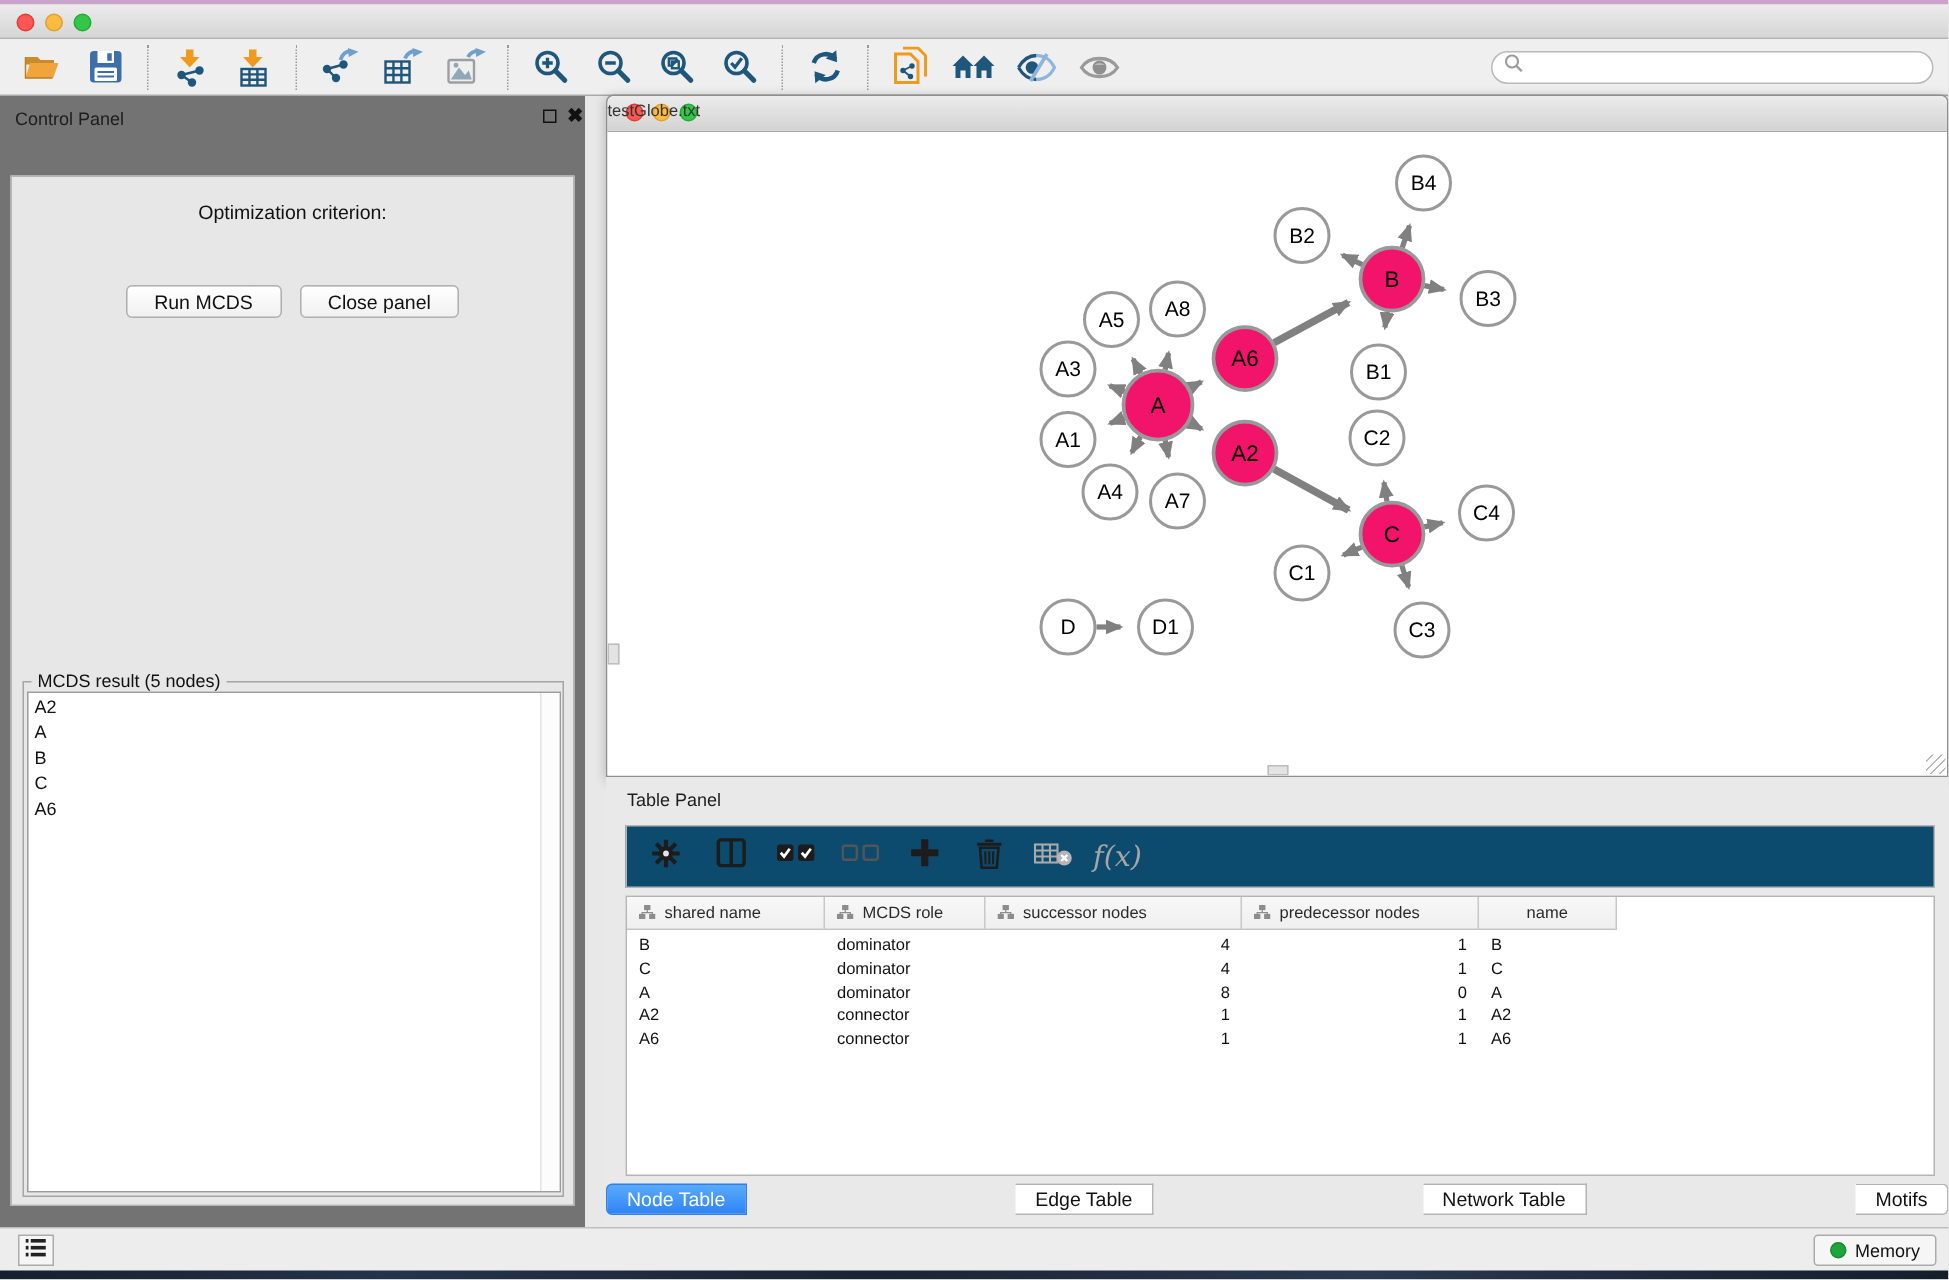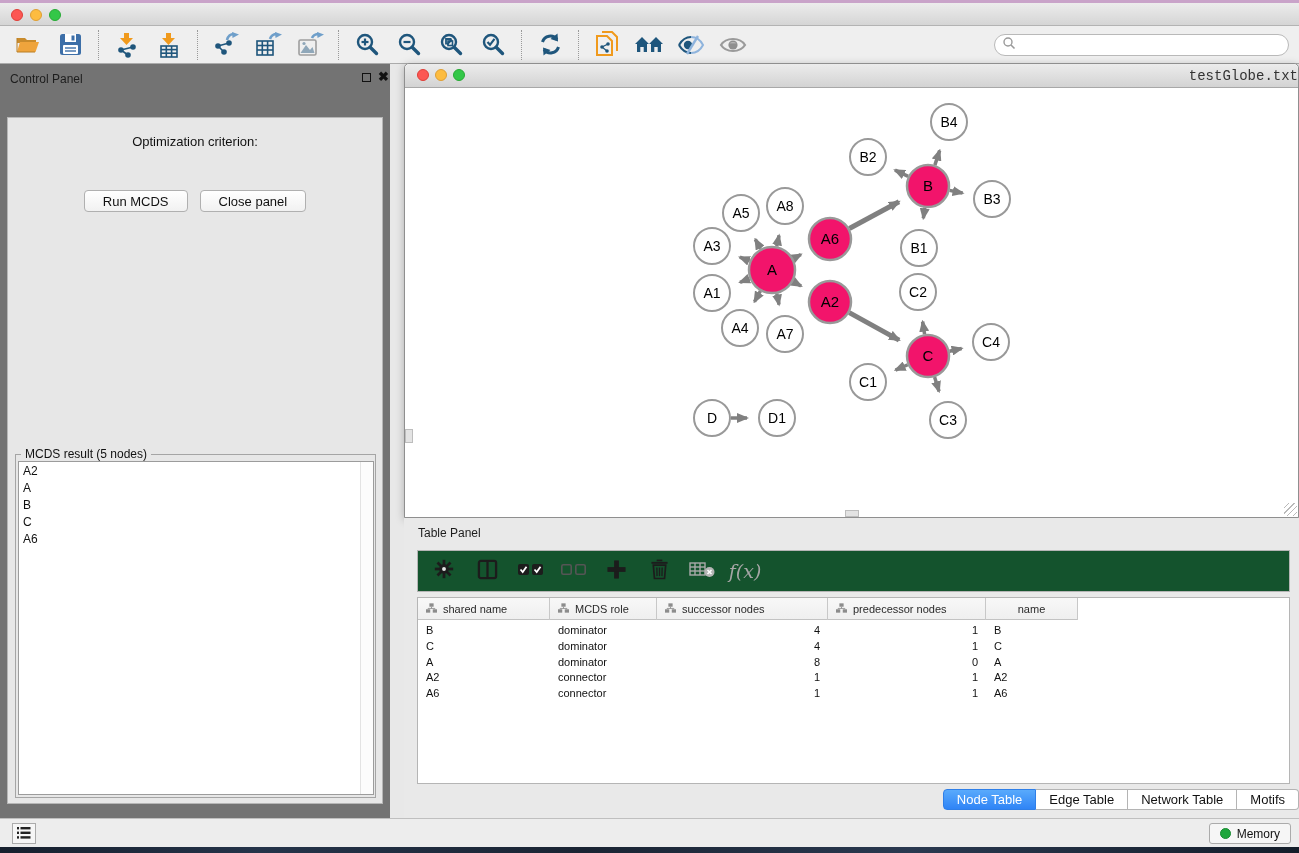--- a/index.html
+++ b/index.html
@@ -70,46 +70,46 @@
   .gb-scroll { position:absolute; right:0; top:0; width:13px; height:100%; background:#fcfcfc;
     border-left:1px solid #e3e3e3; }
   .gb-item { font-size:12px; color:#111; padding:1.5px 0 1.5px 4px; }
 
   
   .net-window { position:absolute; left:404px; top:63px; width:895px; height:455px;
     border:1px solid #8f8f8f; border-radius:5px 5px 0 0; box-shadow:0 2px 8px rgba(0,0,0,.25);
     background:#fff; }
   .net-titlebar { position:relative; height:24px; background:linear-gradient(#ececec,#d3d3d3);
     border-bottom:1px solid #a8a8a8; border-radius:5px 5px 0 0; }
-  .net-titlebar .title { position:absolute; left:0; right:0; top:4px; text-align:right;
-    font-size:14px; color:#333;font-family:Liberation Mono, monospace; }
+  .net-titlebar .title { position:absolute; left:0; right:0; top:4px; text-align:left;
+    font-size:11px; color:#333; }
   .net-canvas { position:relative; width:893px; height:429px; background:#fff; overflow:hidden; }
   .v-thumb { position:absolute; left:0px; top:341px; width:8px; height:14px; background:#e3e3e3;
     border:1px solid #bdbdbd; }
   .h-thumb { position:absolute; left:440px; bottom:0px; width:14px; height:7px; background:#e3e3e3;
     border:1px solid #bdbdbd; }
   .resize-grip { position:absolute; right:1px; bottom:1px; width:13px; height:13px;
     background:repeating-linear-gradient(135deg, transparent 0 3px, #b9b9b9 3px 4px); }
 
   
   .table-panel { position:absolute; left:404px; top:518px; width:895px; height:300px; background:#e9e9e9; }
-  .tp-toolbar { position:absolute; left:13px; top:32px; width:873px; height:42px; background:#14532d;
+  .tp-toolbar { position:absolute; left:13px; top:32px; width:873px; height:42px; background:#0c4a6e;
     border:1px solid #b5b5b5; display:flex; align-items:center; gap:17px; padding-left:13px; }
   .tp-btn { width:26px; height:26px; display:flex; align-items:center; justify-content:center; }
   .tp-table { position:absolute; left:13px; top:79px; width:873px; height:187px; background:#fff;
     border:1px solid #b5b5b5; overflow:hidden; }
   .tbl-header { position:absolute; left:0; top:0; height:22px; display:flex;
     background:linear-gradient(#f8f8f8,#efefef); border-bottom:1px solid #c3c3c3; }
   .th-cell { height:22px; display:flex; align-items:center; gap:6px; padding-left:8px;
     border-right:1px solid #c8c8c8; font-size:11px; color:#2a2a2a; }
   .th-cell.center { justify-content:center; padding-left:0; }
   .tbl-row { position:absolute; left:0; height:16px; display:flex; }
   .td-cell { font-size:11px; color:#111; padding:1px 8px 0 8px; white-space:nowrap; overflow:hidden; }
   .td-cell.right { text-align:right; }
-  .tp-tabs { position:absolute; left:0; width:100%; top:271px; display:flex; justify-content:flex-end; }
+  .tp-tabs { position:absolute; left:0; width:100%; top:271px; display:flex; justify-content:space-between; }
   .tp-tab { height:21px; padding:0 13px; font-size:13px; background:#fff; border:1px solid #b4b4b4;
     border-left:none; color:#111; display:flex; align-items:center; }
   .tp-tab:first-child { border-left:1px solid #b4b4b4; border-radius:4px 0 0 4px; }
   .tp-tab:last-child { border-radius:0 4px 4px 0; }
   .tp-tab.active { background:linear-gradient(#59aafc,#2f84f6); border-color:#2f7fe8; color:#fff; }
 
   
   .status-bar { position:absolute; left:0; top:818px; width:100%; height:29px; background:#ededed;
     border-top:1px solid #bfbfbf; }
   .status-left-btn { position:absolute; left:12px; top:4px; width:24px; height:21px; background:#f6f6f6;

